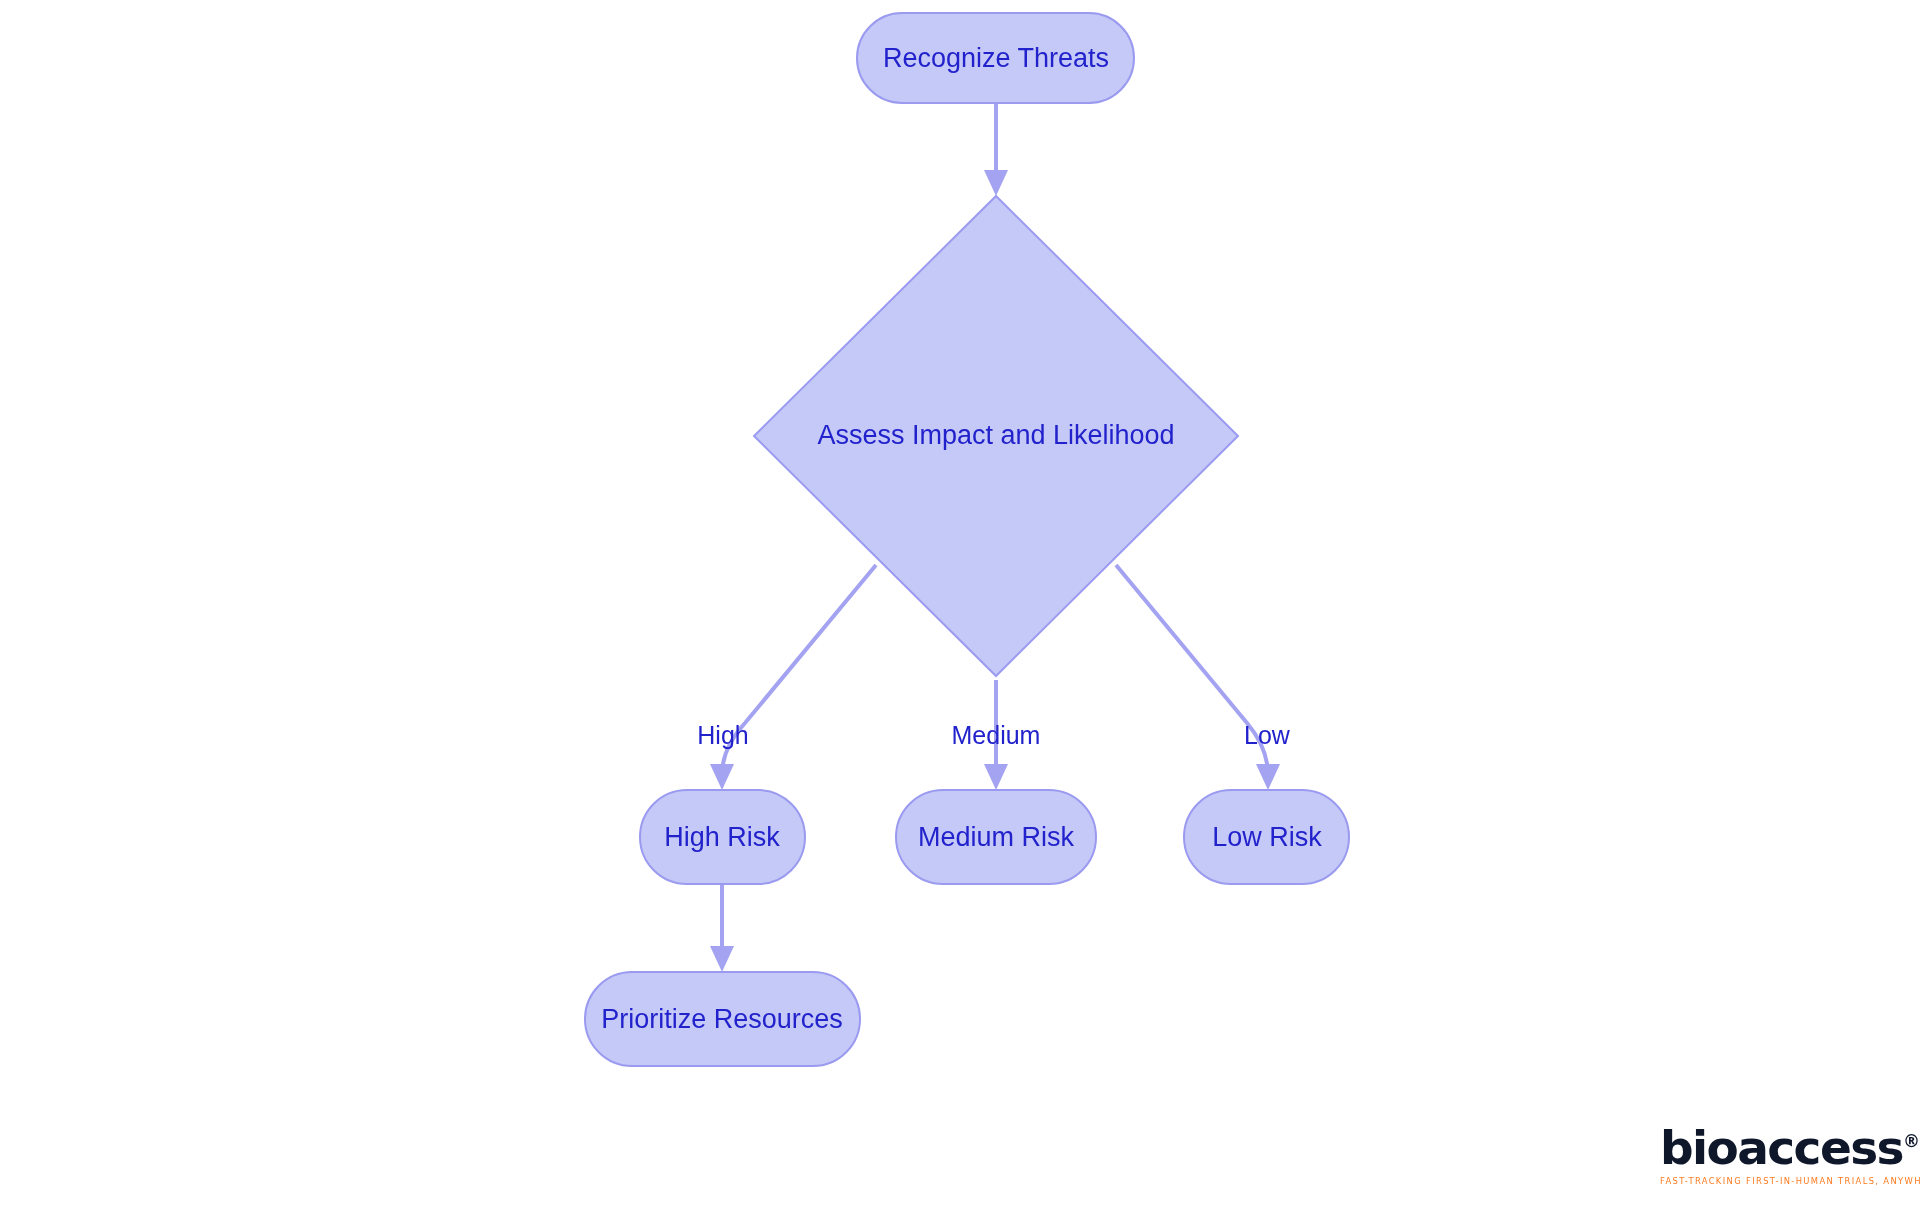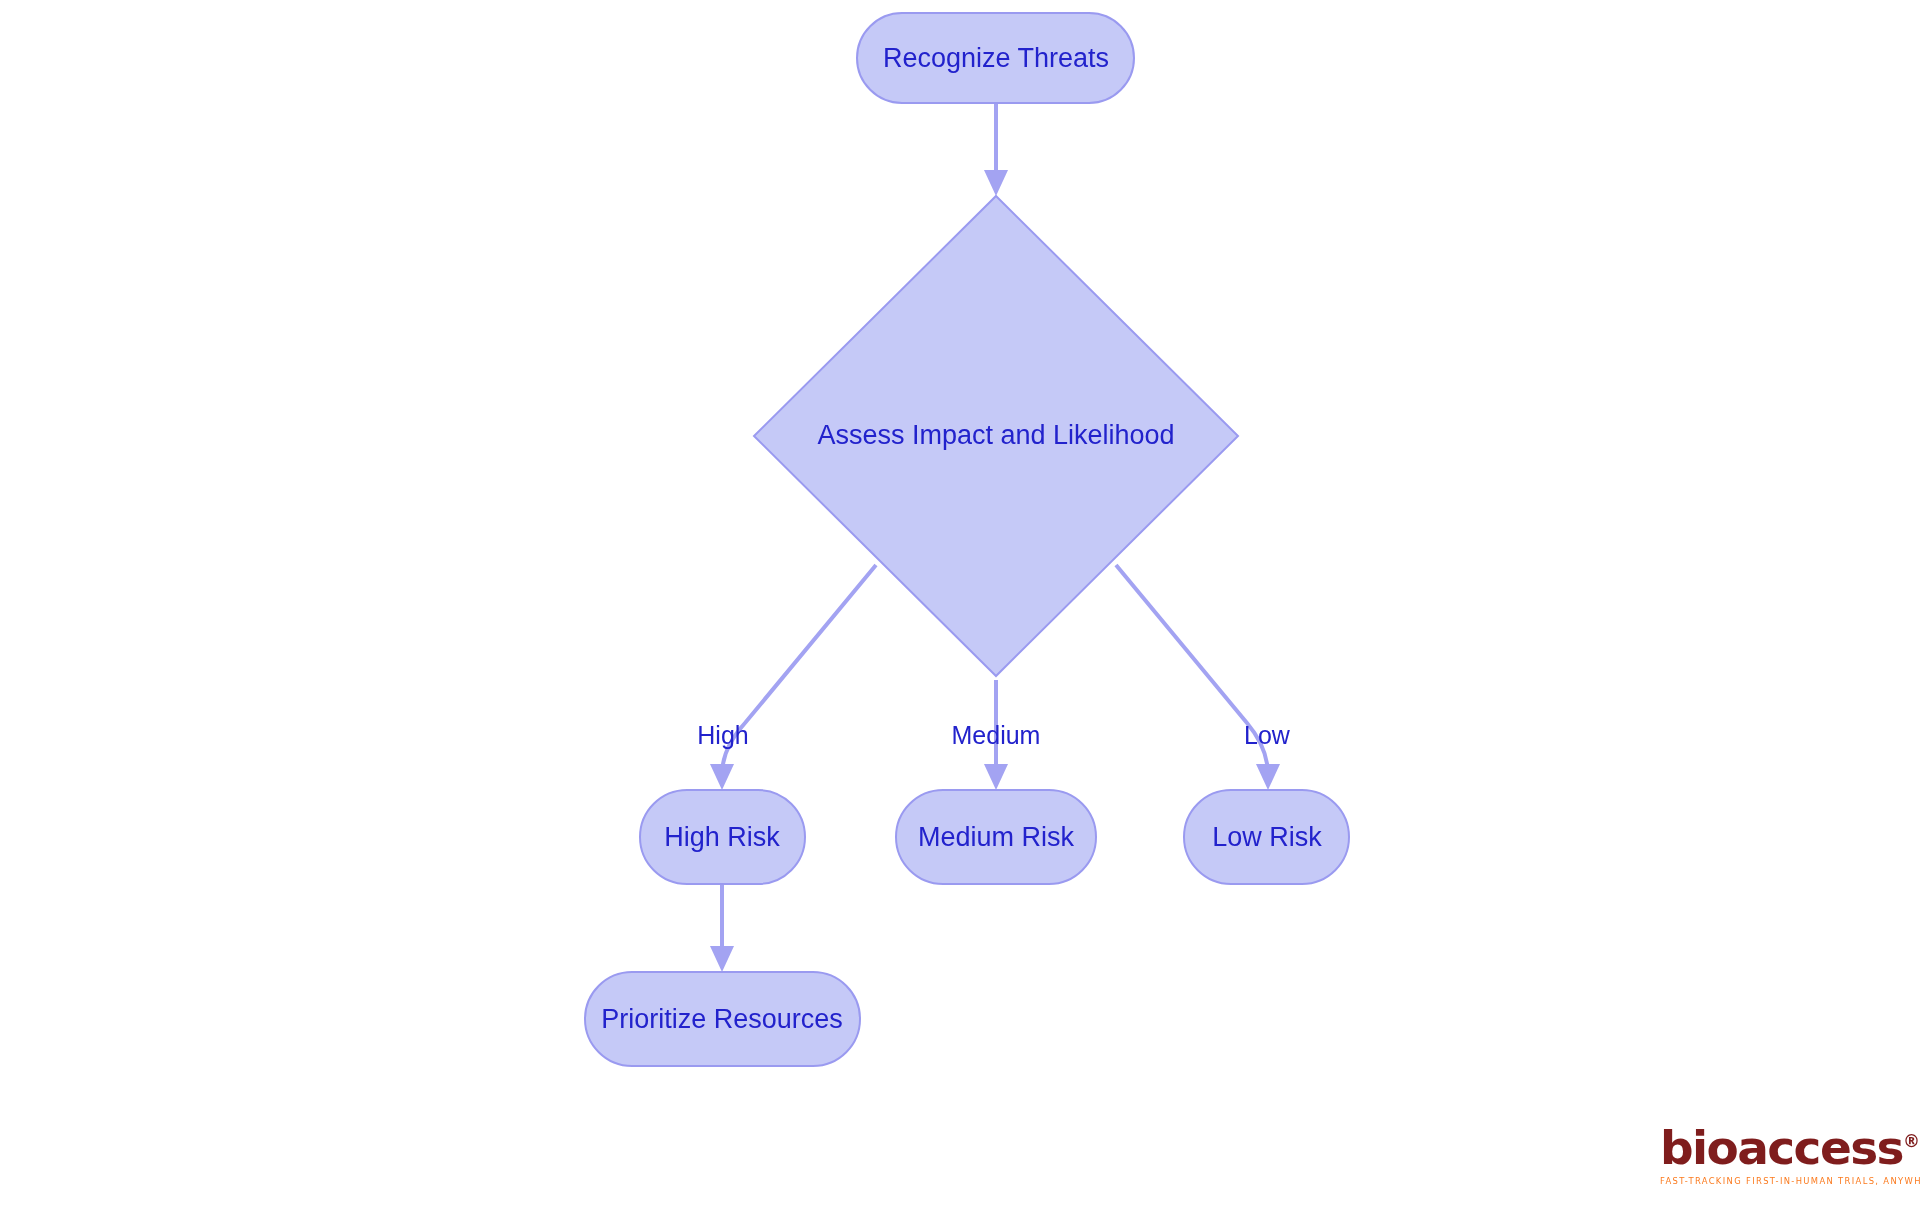--- a/index.html
+++ b/index.html
@@ -55,21 +55,21 @@
     top: 1124px;
     width: 230px;
     text-align: left;
     user-select: none;
   }
   #brand-wordmark {
     font-family: "DejaVu Sans", sans-serif;
     font-weight: bold;
     font-size: 47px;
     letter-spacing: -1.6px;
-    color: #7f1d1d;
+    color: #0f172a;
     line-height: 1;
     display: block;
     position: relative;
   }
   #brand-reg {
     font-size: 17px;
     vertical-align: super;
     font-weight: bold;
     letter-spacing: 0;
   }

